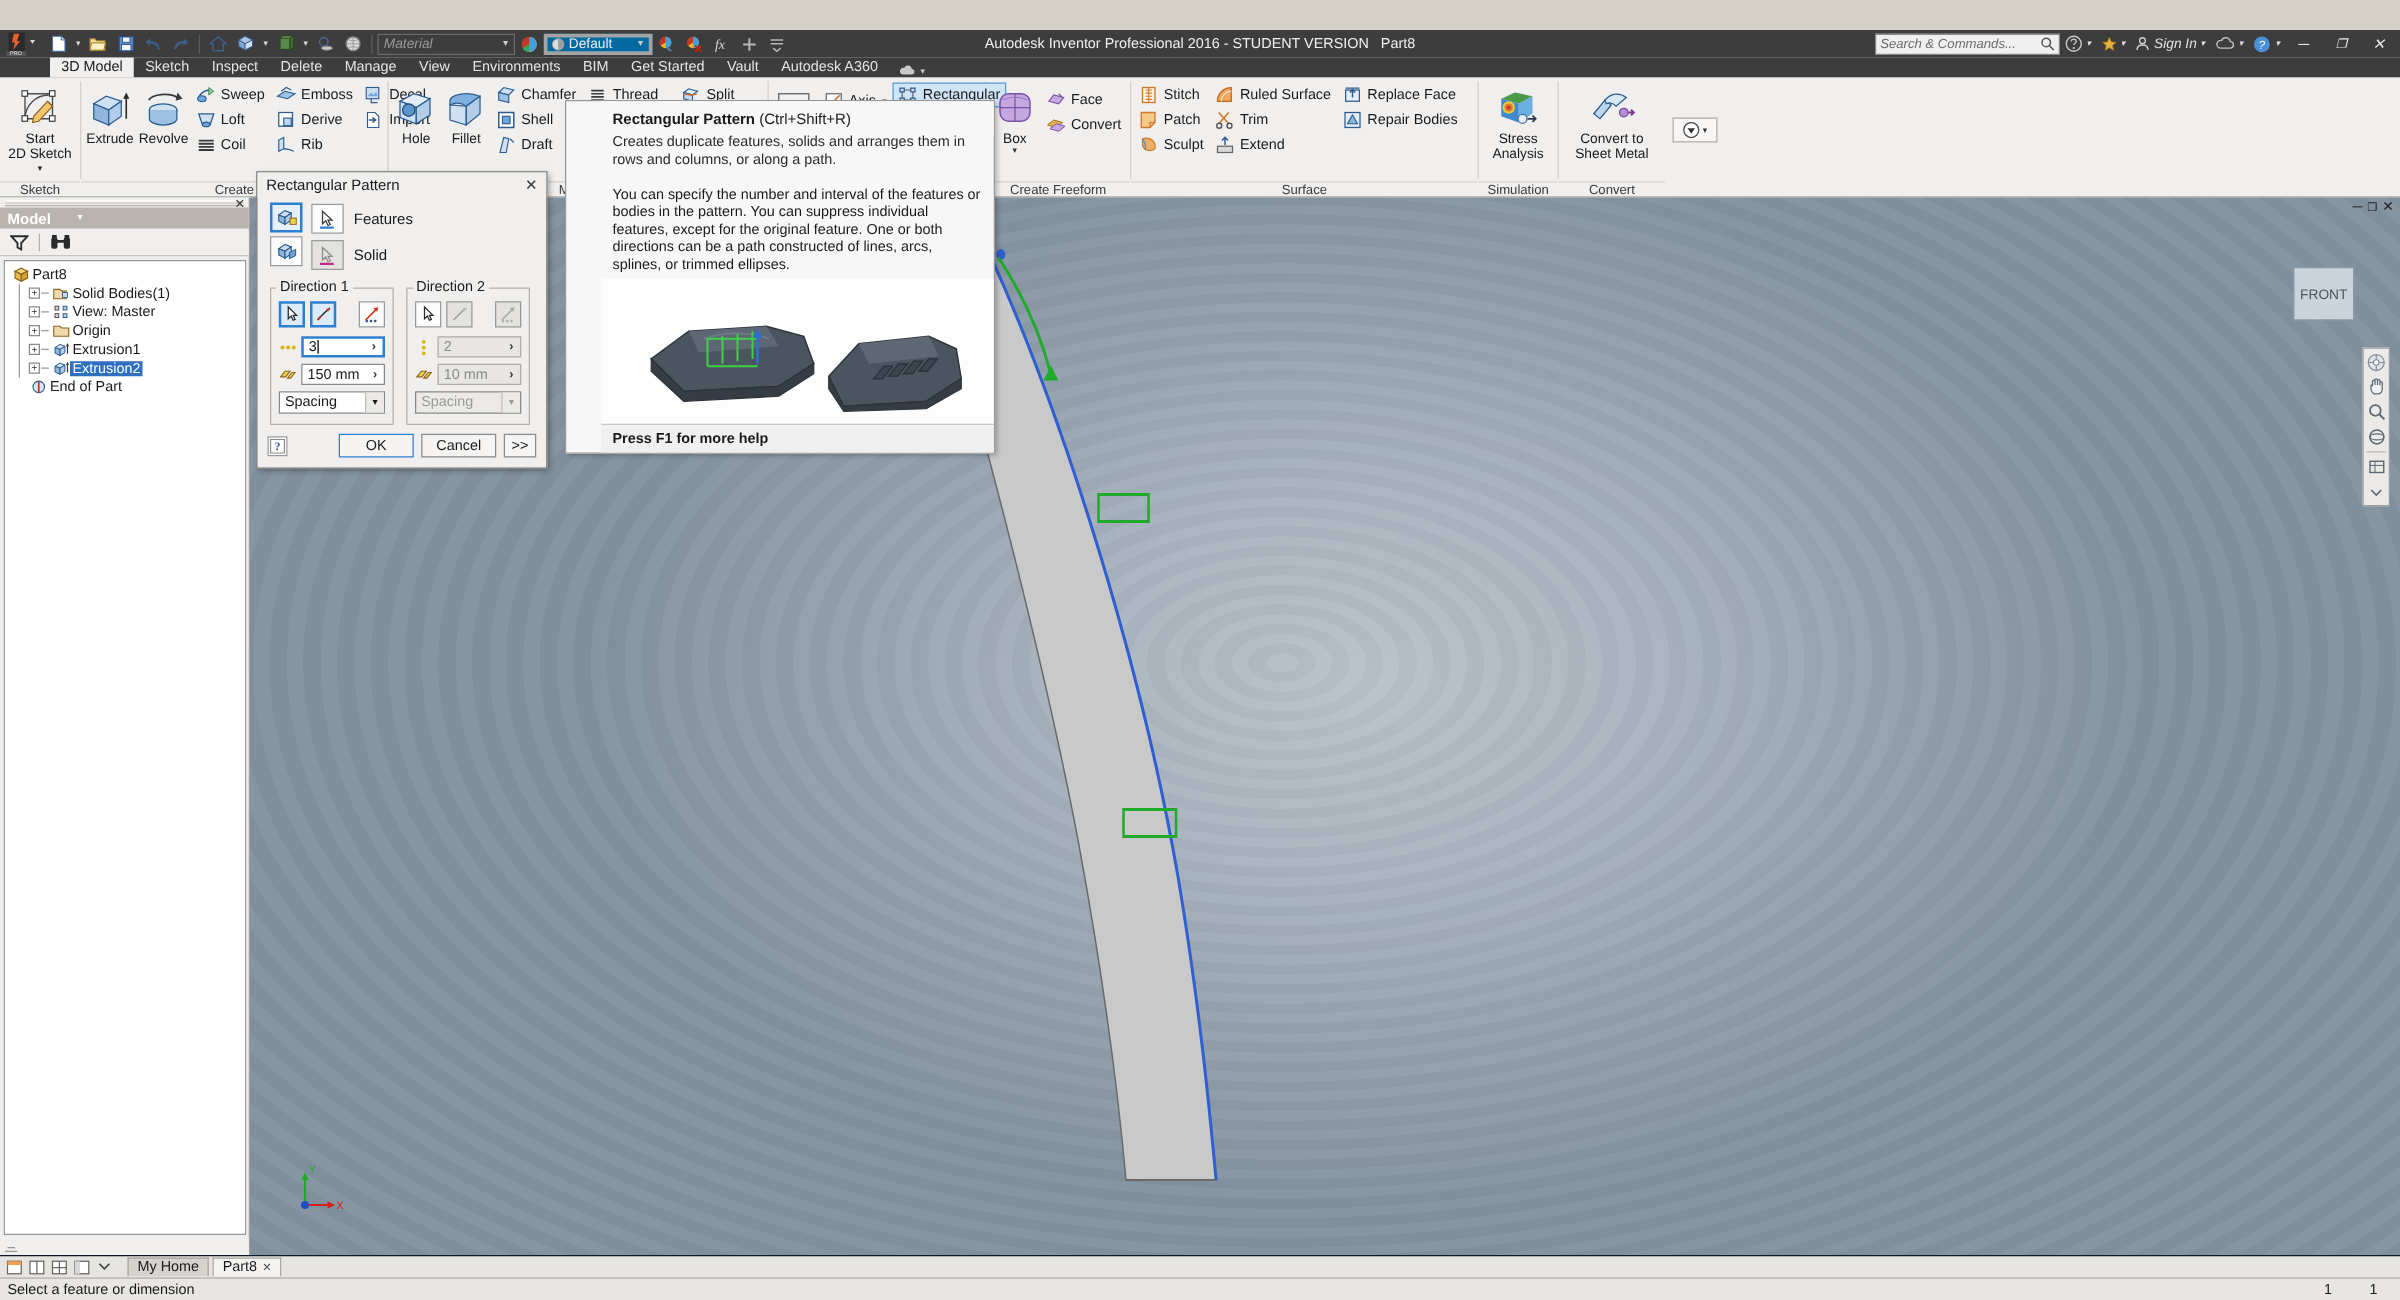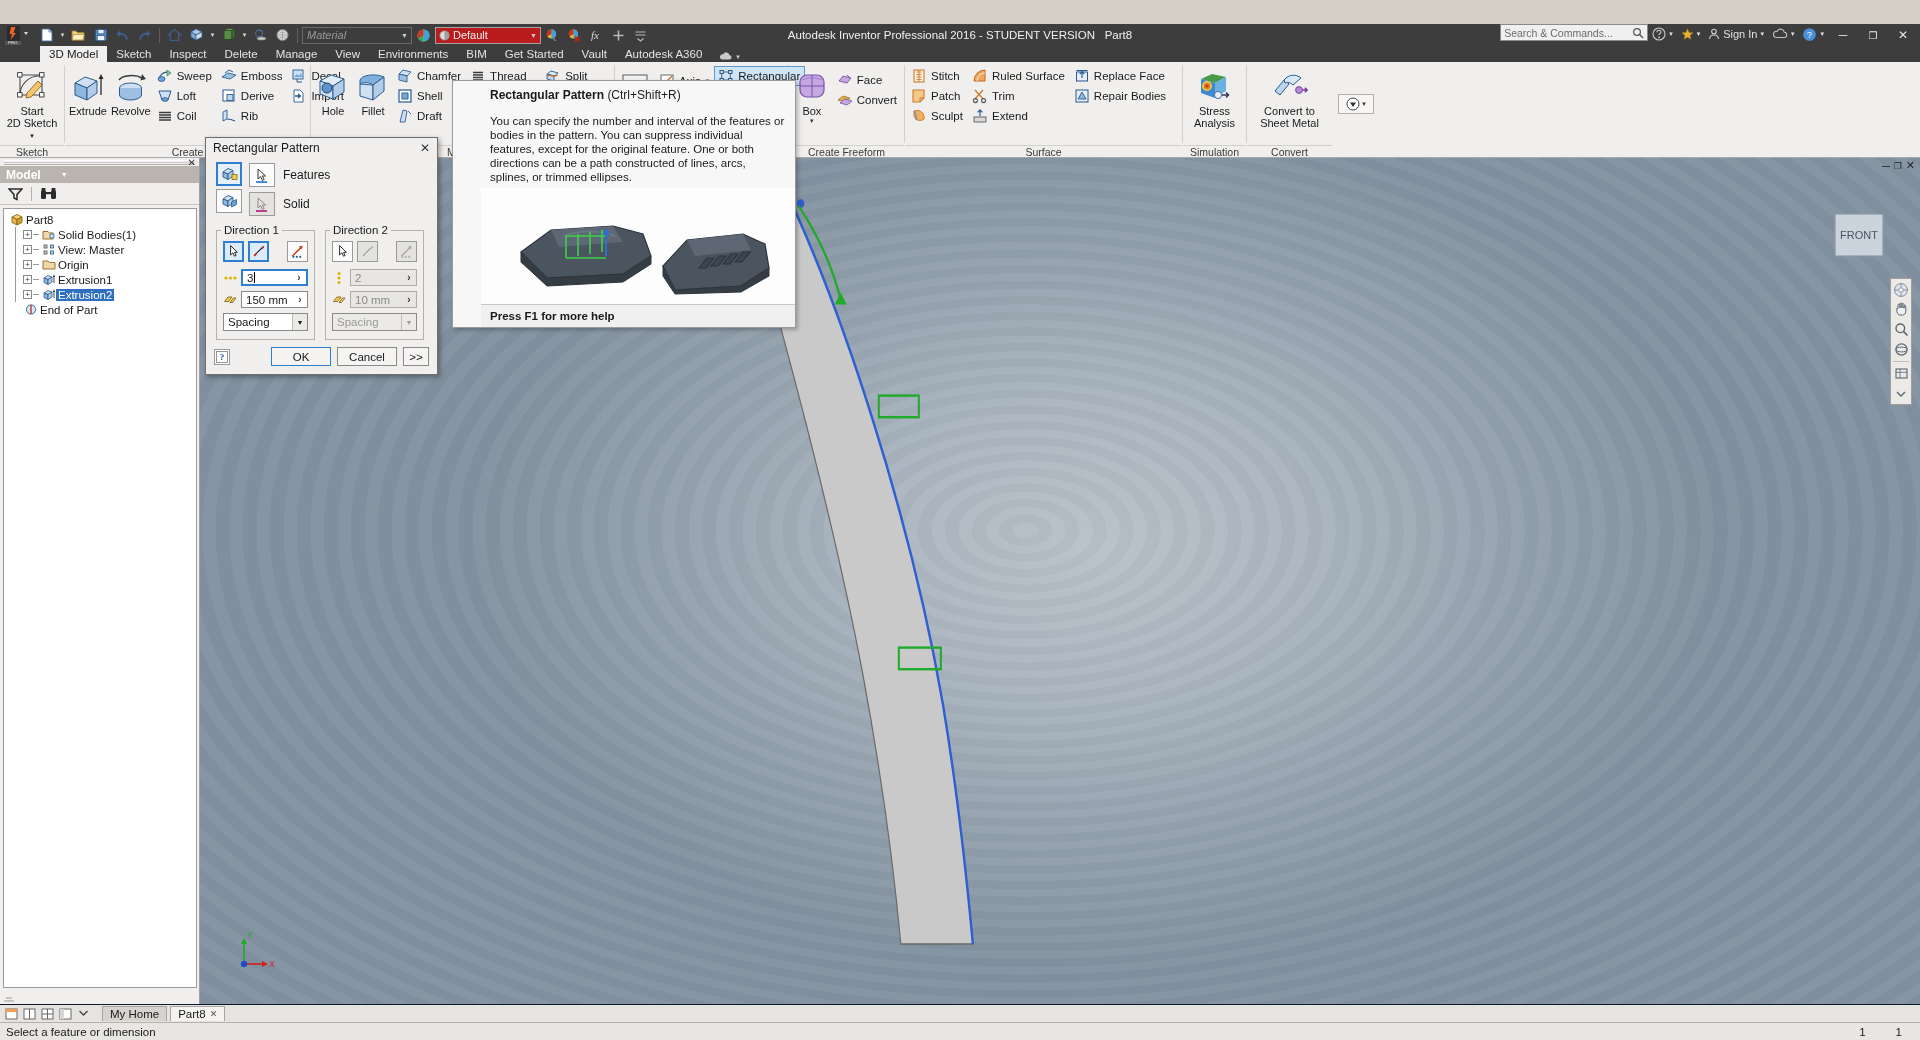--- a/index.html
+++ b/index.html
@@ -24,30 +24,30 @@
   .qat{ display:flex; align-items:center; gap:1px; height:22px; padding-left:2px; }
   .qbtn{ width:21px;height:20px;display:flex;align-items:center;justify-content:center;cursor:default;}
   .qsep{ width:1px;height:15px;background:#5d5d5d;margin:0 3px; }
   .qcaret{ width:9px;height:20px;display:flex;align-items:center;justify-content:center;font-size:7px;color:#d8d8d8;}
   .matbox{
     width:110px;height:17px;background:#3d3d3d;border:1px solid #6a6a6a;
     display:flex;align-items:center;padding-left:4px;color:#9a9a9a;font-style:italic;font-size:11px;
     justify-content:space-between;
   }
   .matbox2{
-    width:106px;height:17px;background:#b91c1c;border:1px solid #a3a3a3;
+    width:87px;height:17px;background:#0369a1;border:3px solid #a3a3a3;
     display:flex;align-items:center;padding-left:3px;color:#eee;font-size:11px;
     justify-content:space-between; font-style:normal;
   }
   .cbcaret{ font-size:7px;color:#ccc;padding-right:3px;}
   .tb-title{
     position:absolute; left:0; right:0; text-align:center;
     font-size:11.5px; color:#f0f0f0; pointer-events:none;
   }
-  .tb-right{ margin-left:auto; display:flex; align-items:flex-start; gap:0px; height:22px; padding-right:2px; z-index:2;}
+  .tb-right{ margin-left:auto; display:flex; align-items:center; gap:0px; height:22px; padding-right:2px; z-index:2;font-style:italic;}
   .searchbox{
     width:148px;height:17px;background:#f0f0f0;border:1px solid #8a8a8a;
     display:flex;align-items:center;padding:0 3px;color:#6a6a6a;font-size:10.5px;
     justify-content:space-between;
   }
   .tb-ritem{ height:20px;display:flex;align-items:center;padding:0 4px;color:#e0e0e0;font-size:11px;gap:3px;}
   .wbtn{ width:30px;height:22px;display:flex;align-items:center;justify-content:center;color:#e8e8e8;font-size:12px;}
 
   
   .tabrow{
@@ -1398,20 +1398,21 @@
       <div class="dbtn">Cancel</div>
       <div class="dbtn sm">&gt;&gt;</div>
     </div>
   </div>
 
   <div class="tip">
     <div class="tip-h">
       <b>Rectangular Pattern</b>
       <span>(Ctrl+Shift+R)</span>
     </div>
+    <div class="tip-d">Creates duplicate features, solids and arranges them in rows and columns, or along a path.</div>
     <div class="tip-desc2">You can specify the number and interval of the features or bodies in the pattern. You can suppress individual features, except for the original feature. One or both directions can be a path constructed of lines, arcs, splines, or trimmed ellipses.</div>
     <div class="tip-img">
       <svg width="270" height="112" viewBox="0 0 270 112">
 
         <g>
           <path d="M18 62 L48 40 L110 36 L140 44 L148 66 L120 84 L44 88 Z" fill="#4b5560" stroke="#2d343c" stroke-width="1.2"></path>
           <path d="M18 62 L18 72 L44 96 L120 92 L148 74 L148 66 L120 84 L44 88 Z" fill="#353c44" stroke="#2d343c" stroke-width="1"></path>
           <path d="M48 40 L110 36 L120 52 L56 57 Z" fill="#5d6874"></path>
           <path d="M60 46 C76 40 96 40 112 46" stroke="#6e7a86" stroke-width="1.6" fill="none"></path>
 

